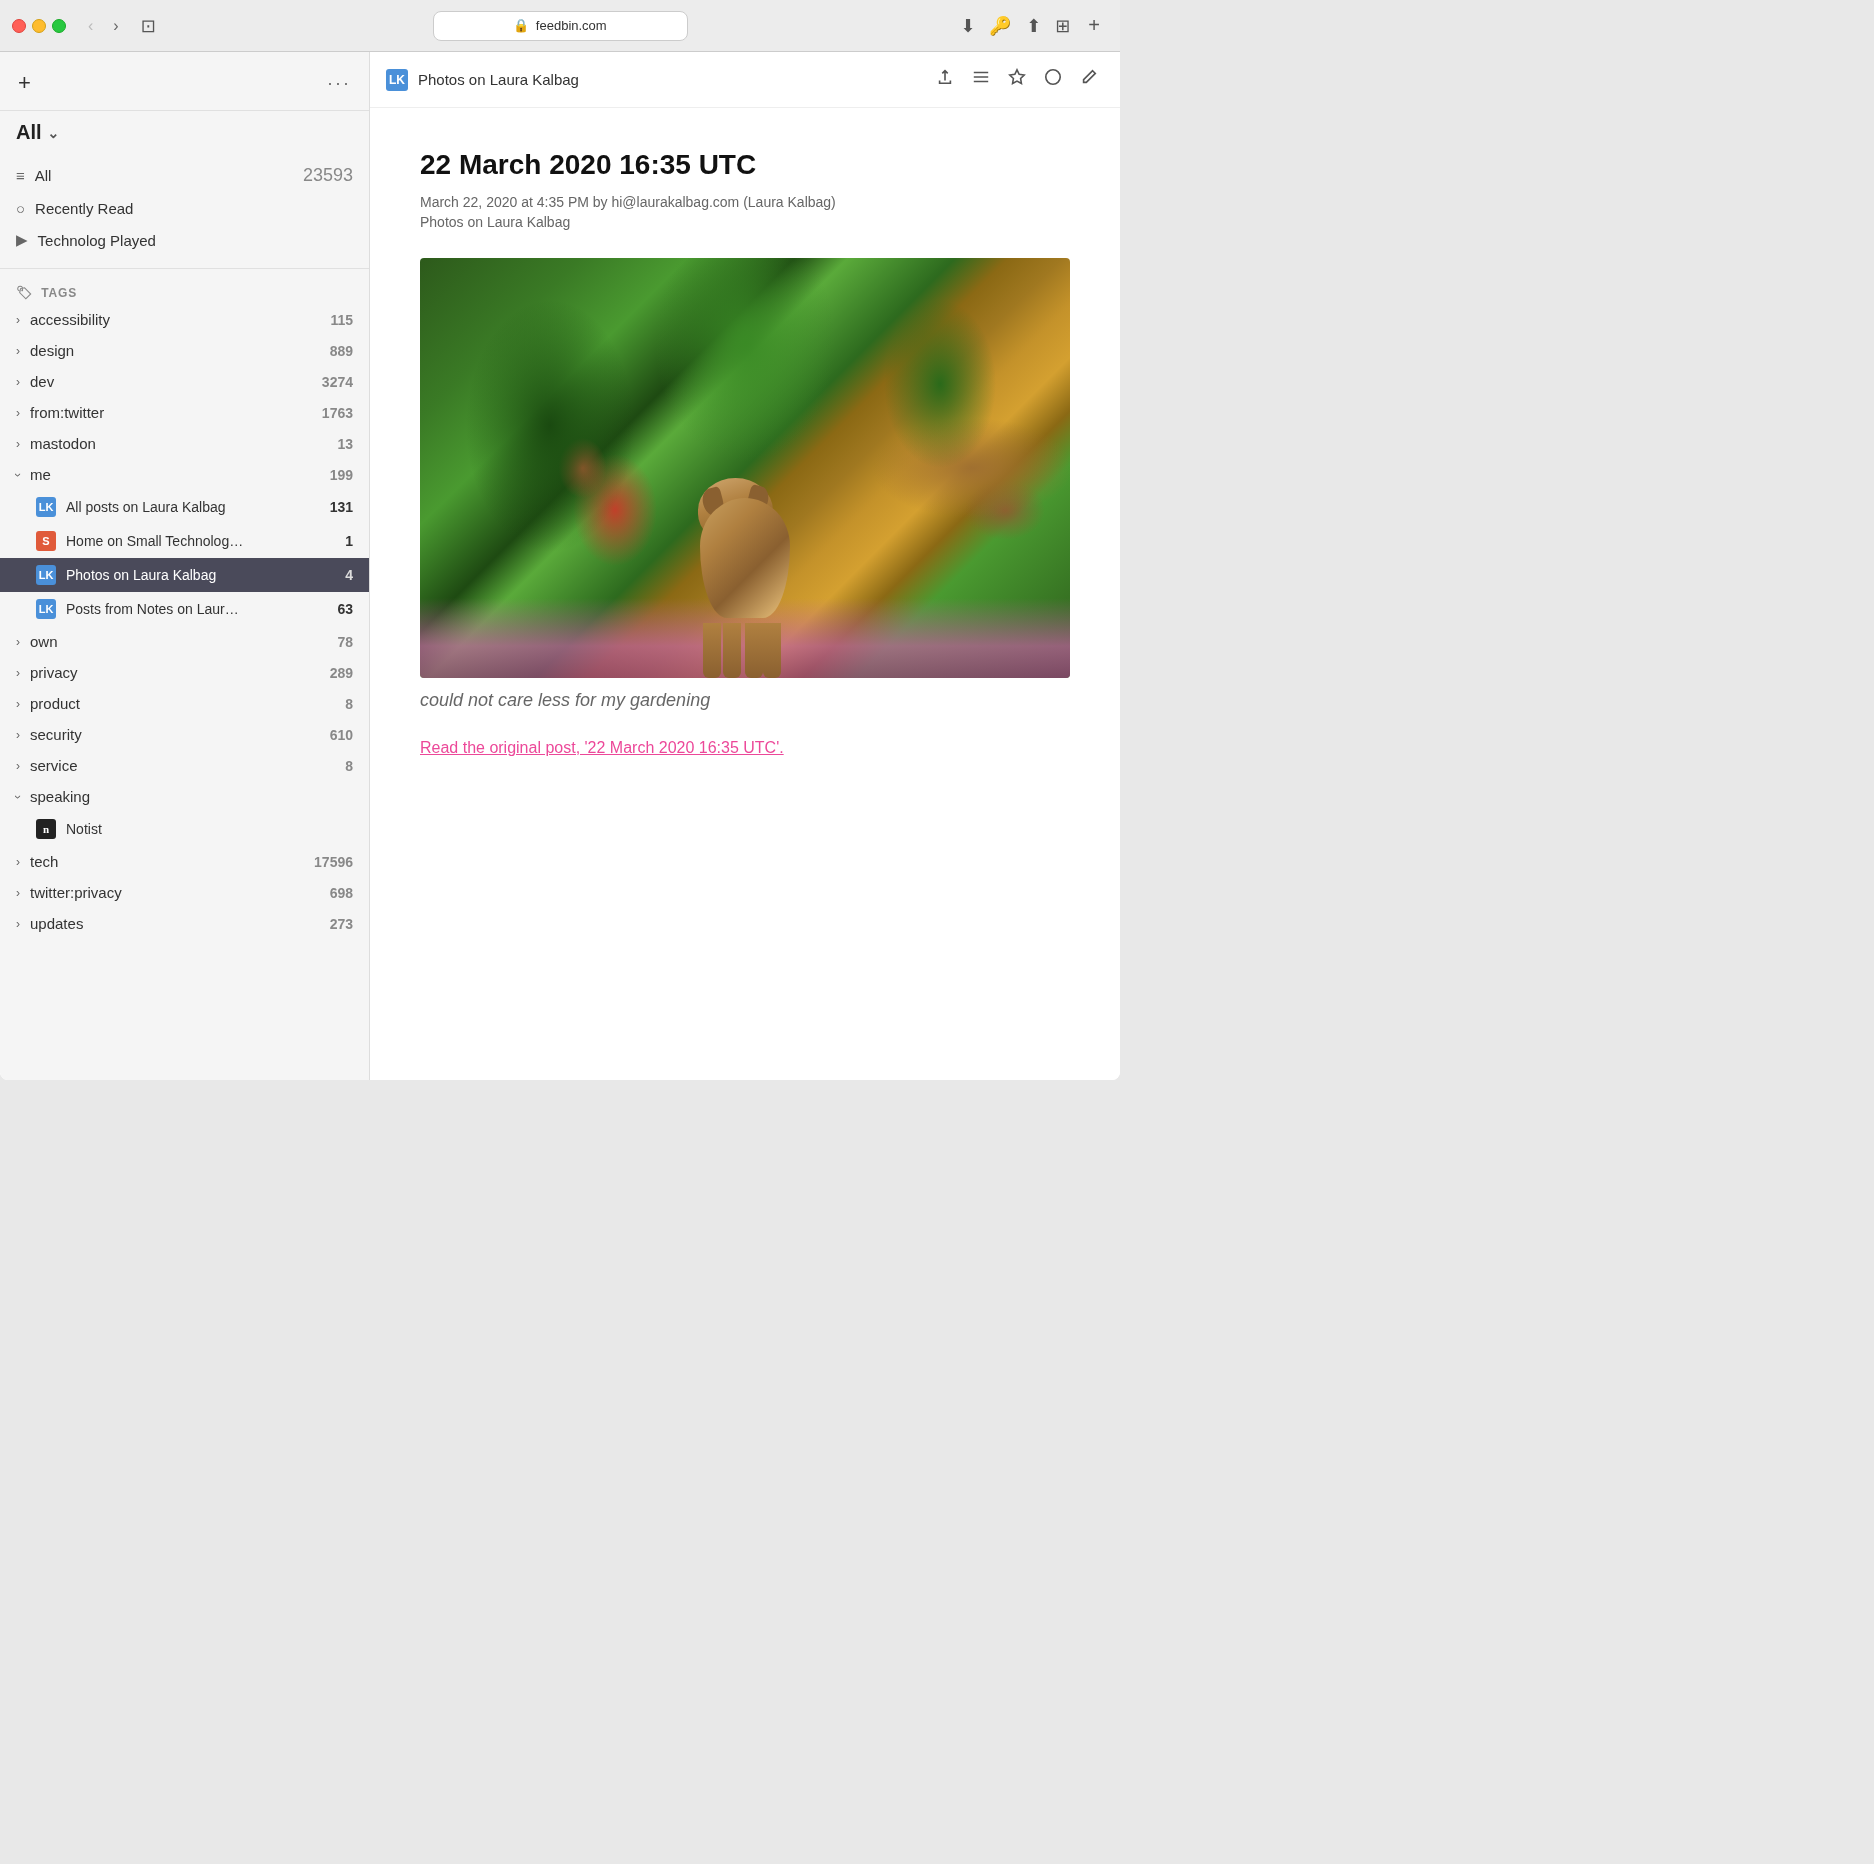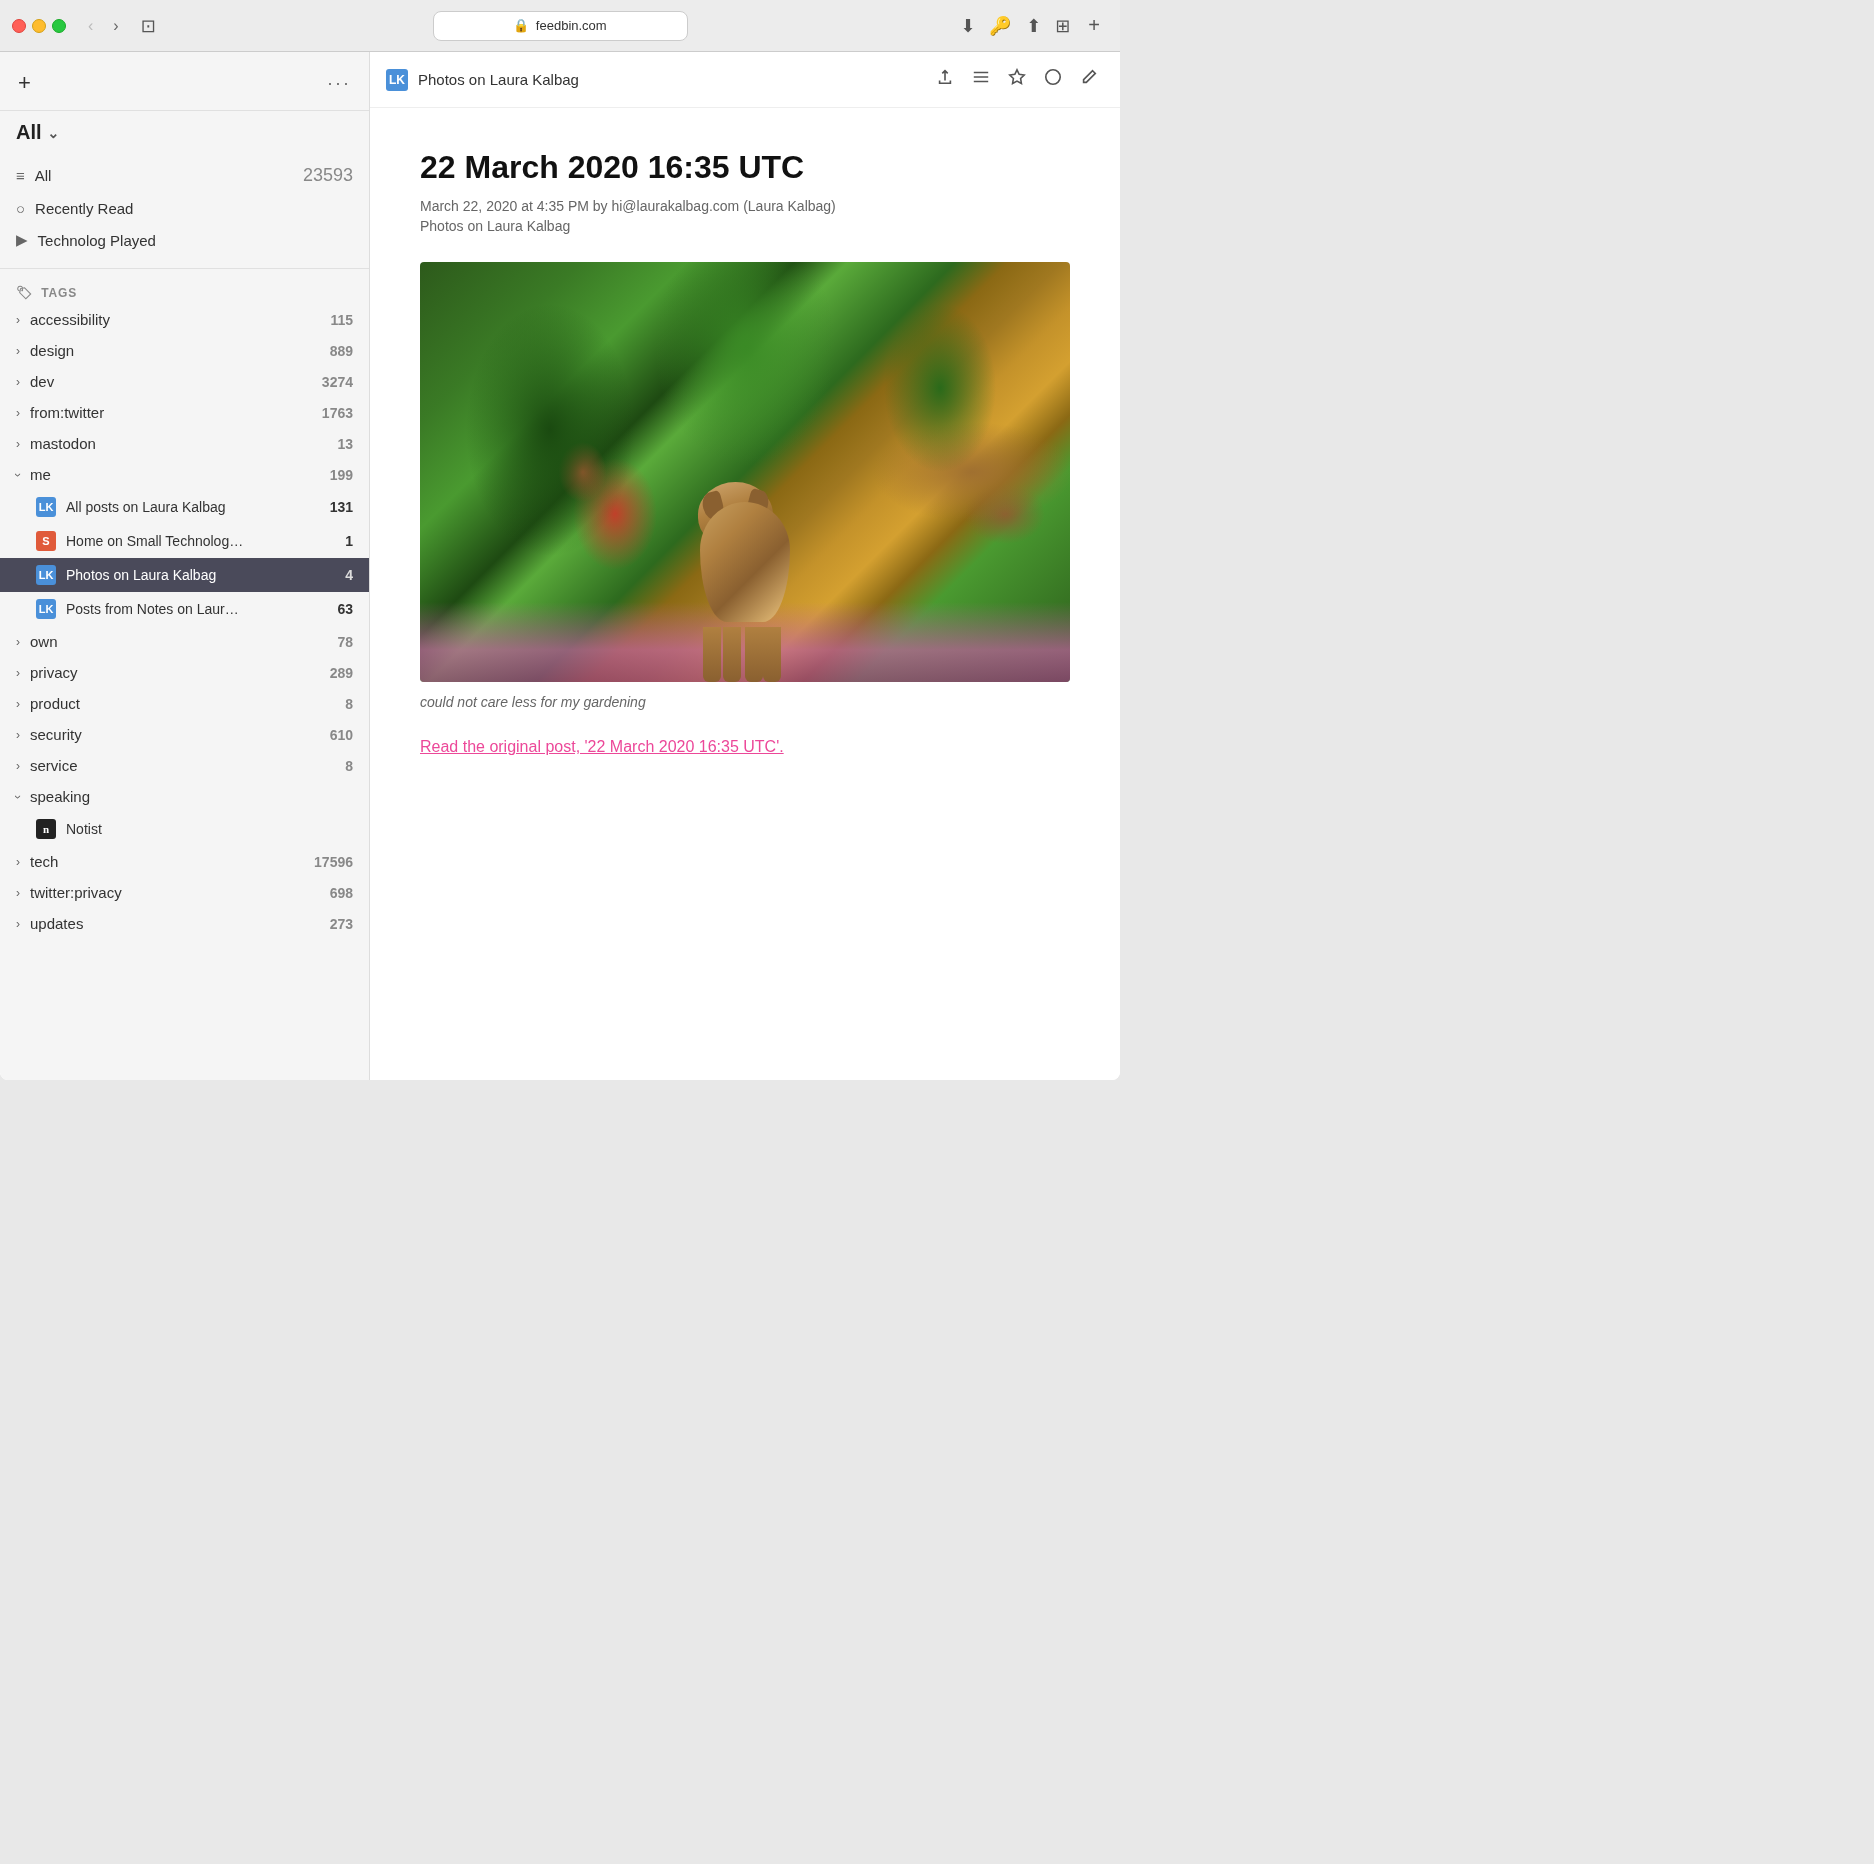--- a/index.html
+++ b/index.html
@@ -228,21 +228,21 @@
     .article-area {
       flex: 1;
       overflow-y: auto;
       padding: 40px 50px;
     }
 
     .article-area::-webkit-scrollbar { width: 8px; }
     .article-area::-webkit-scrollbar-thumb { background: #ccc; border-radius: 4px; }
 
     .article-title {
-      font-size: 32px;
+      font-size: 28px;
       font-weight: 700;
       color: #111;
       margin-bottom: 12px;
       line-height: 1.2;
     }
 
     .article-meta {
       font-size: 14px;
       color: #666;
       margin-bottom: 4px;
@@ -369,21 +369,21 @@
       height: 55px;
       background: linear-gradient(to bottom, #b08040, #8a6030);
       border-radius: 0 0 6px 6px;
     }
     .dog-leg:nth-child(1) { left: 8px; }
     .dog-leg:nth-child(2) { left: 28px; }
     .dog-leg:nth-child(3) { left: 50px; }
     .dog-leg:nth-child(4) { left: 68px; }
 
     .article-caption {
-      font-size: 14px;
+      font-size: 18px;
       color: #666;
       font-style: italic;
       margin-bottom: 28px;
     }
 
     .article-link {
       font-size: 16px;
       color: #ec4899;
       text-decoration: underline;
       cursor: pointer;

